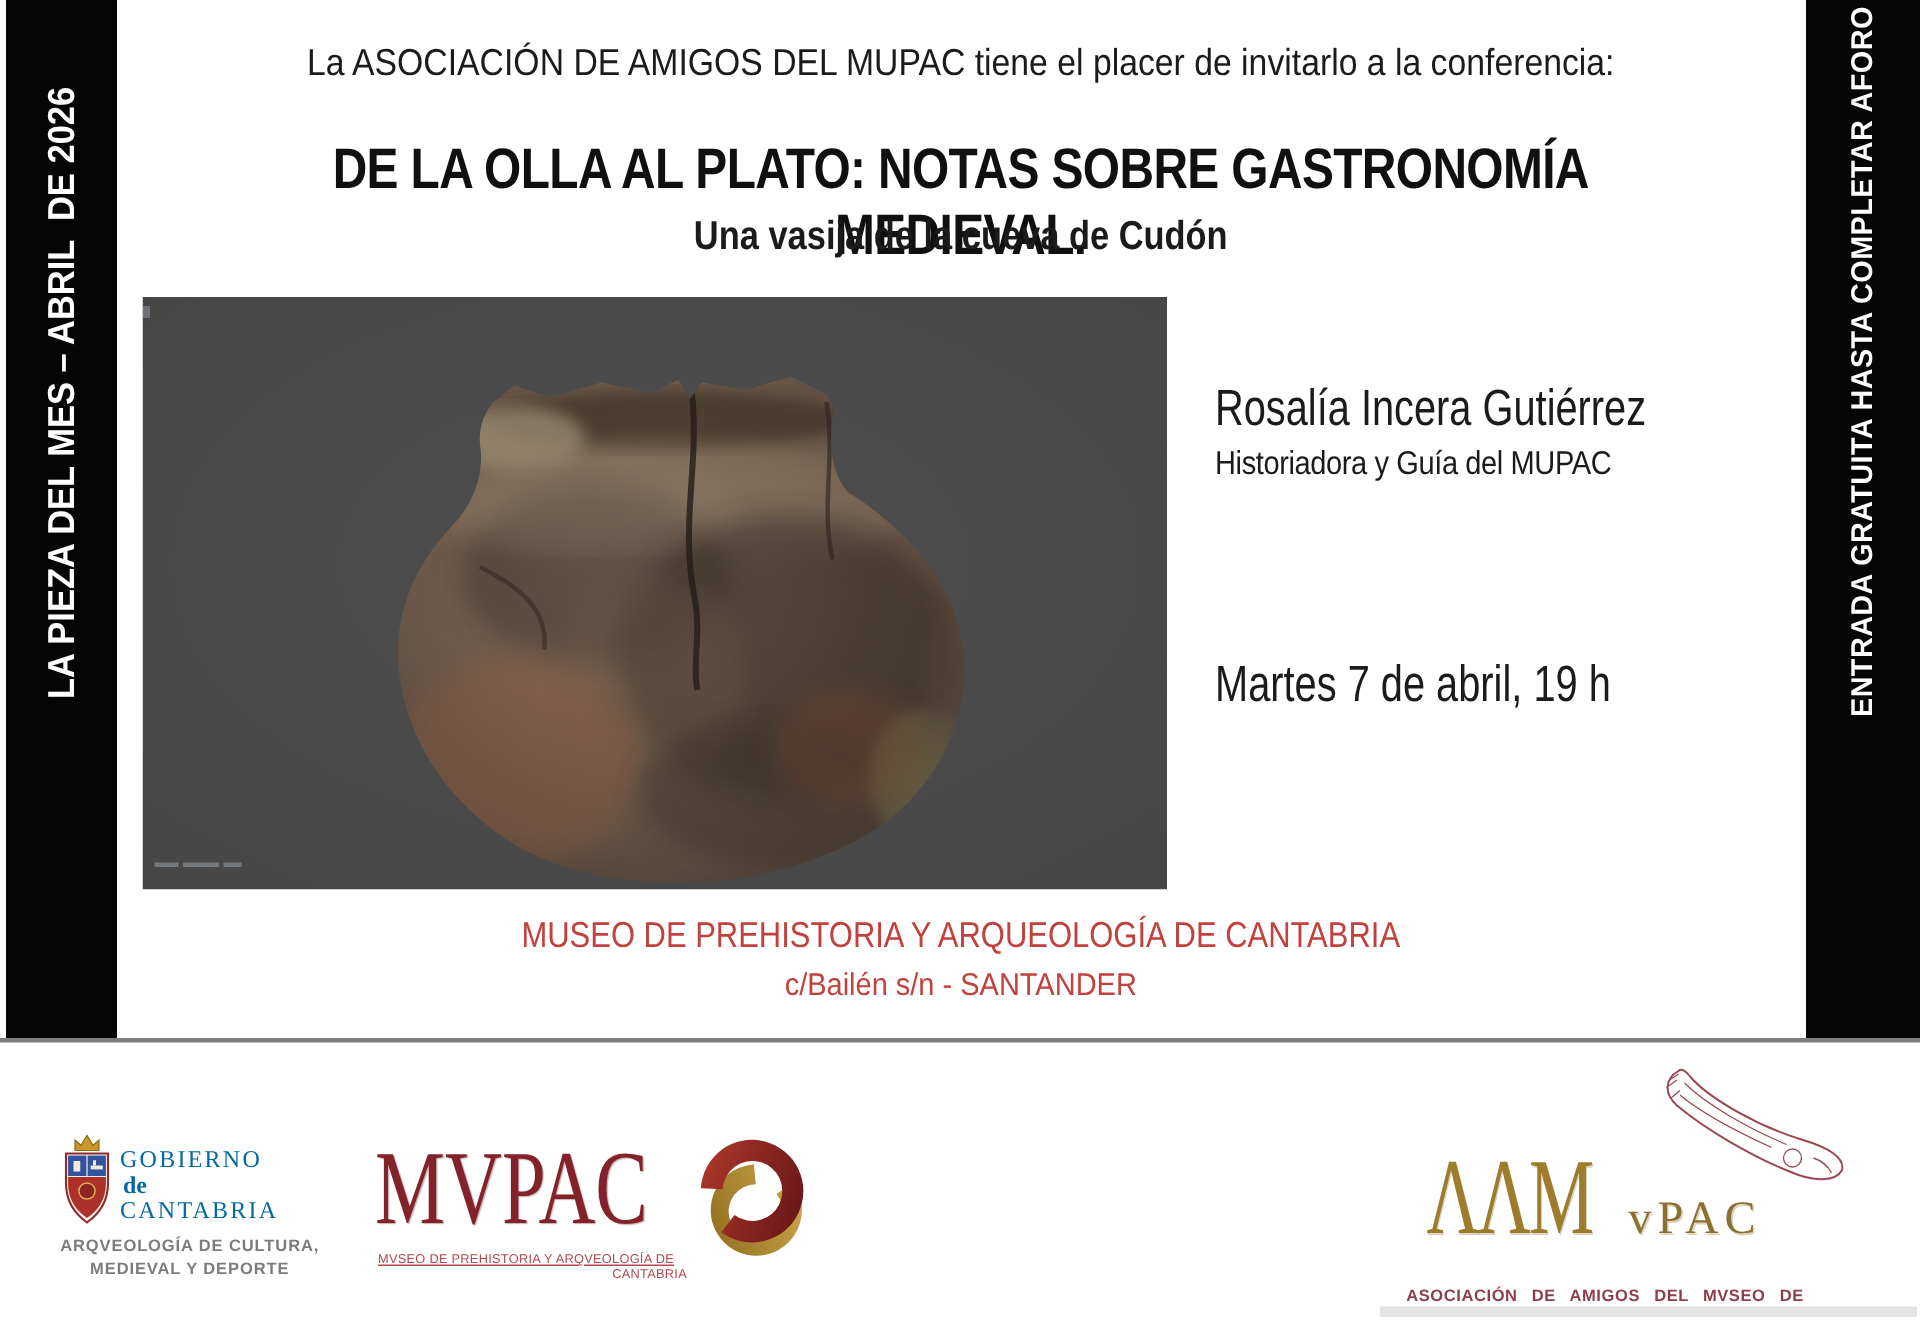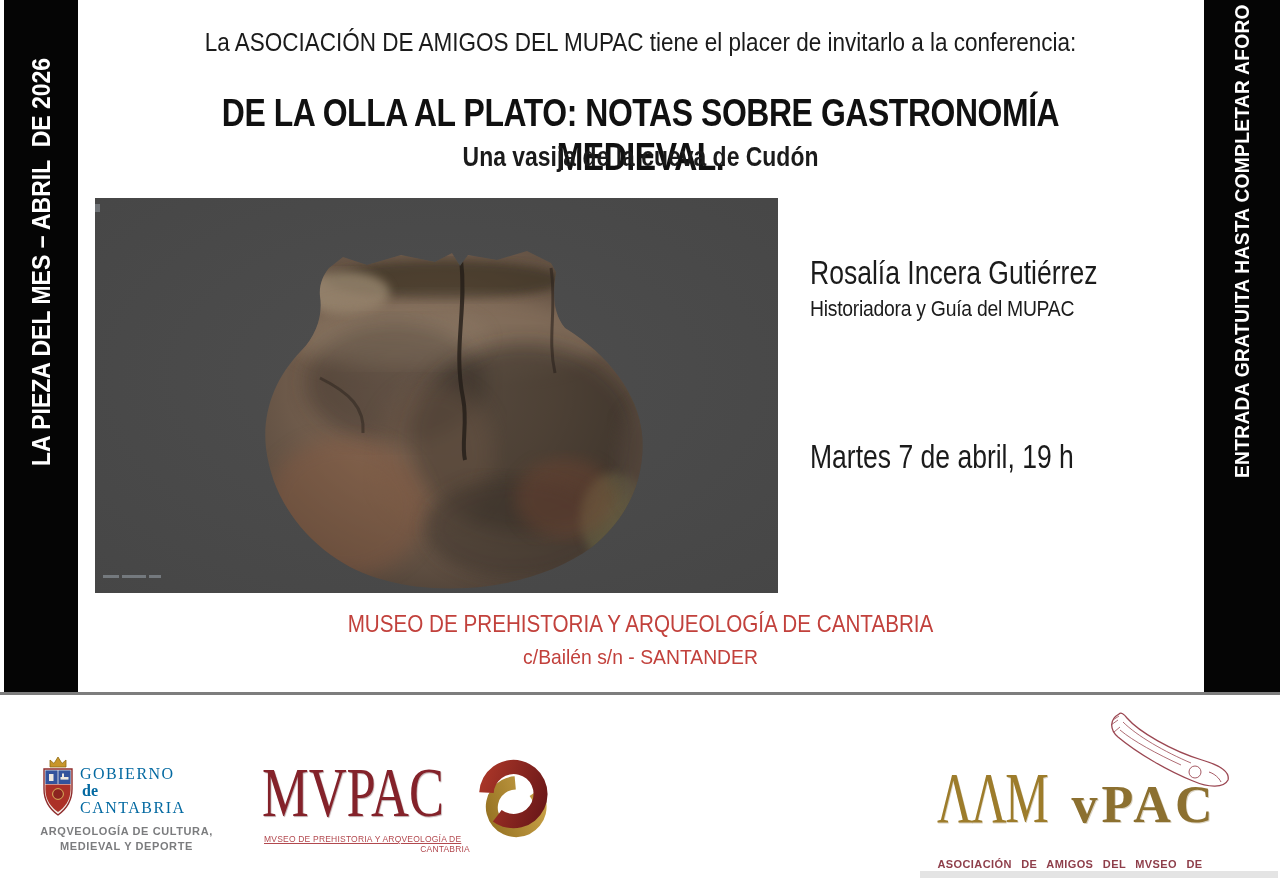--- a/index.html
+++ b/index.html
@@ -34,37 +34,37 @@
   
   #artifact-photo{left:95px;top:198px;width:683px;height:395px;}
   
   #gobierno-logo{left:30px;top:750px;width:190px;height:100px;}
   #gobierno-text{left:50px;top:16px;font-family:"Liberation Serif",serif;color:#0369a1;line-height:1;}
   #gobierno-l1,#gobierno-l3{font-size:16px;letter-spacing:1.5px;}
   #gobierno-l2{font-size:16px;margin:1px 0 1px 2px;font-weight:bold;}
   #gobierno-dept{left:-6px;top:74px;width:205px;text-align:center;font-size:11px;font-weight:700;
         color:#7b7c7e;letter-spacing:.6px;line-height:1.35;}
   
-  #mvpac-logo{left:250px;top:755px;width:300px;height:100px;margin-left:12px;}
+  #mvpac-logo{left:250px;top:755px;width:300px;height:100px;}
   #mvpac-wordmark{left:0;top:0;font-family:"Liberation Serif",serif;font-size:70px;line-height:76px;
         color:#84222a;transform:scaleX(0.75);transform-origin:left top;
         text-shadow:1px 1px 1px rgba(70,12,16,.35);}
   .mvpac-caption{color:#b2484e;font-size:8.5px;letter-spacing:.2px;line-height:1.2;width:206px;left:2px;}
   #mvpac-caption1{top:79px;text-decoration:underline;}
   #mvpac-caption2{top:89px;text-align:right;}
   #mvpac-spiral-icon{left:206px;top:2px;}
   
   #aamvpac-logo{left:935px;top:710px;width:295px;height:148px;}
   #engraved-bone-icon{left:138px;top:0px;}
-  #aamvpac-wordmark{left:2px;top:52px;display:flex;align-items:baseline;
+  #aamvpac-wordmark{left:16px;top:52px;display:flex;align-items:baseline;
         font-family:"Liberation Serif",serif;line-height:1;text-align:right;}
   #aamvpac-a1{font-size:72px;color:#9d7c2b;transform:scaleX(0.68);transform-origin:left bottom;
         letter-spacing:-2px;text-shadow:1px 1px 0 rgba(110,85,20,.25);margin-right:-28px;}
-  #aamvpac-a2{font-size:52px;color:#8c7030;letter-spacing:4px;
-        text-shadow:1px 1px 0 rgba(110,85,20,.25);font-weight:bold;}
+  #aamvpac-a2{font-size:31px;color:#8c7030;letter-spacing:4px;
+        text-shadow:1px 1px 0 rgba(110,85,20,.25);}
   .aam-caption{width:270px;left:0;text-align:center;color:#8e3e4a;font-size:11px;
         font-weight:700;letter-spacing:.4px;line-height:1.2;margin-top:32px;}
   #aamvpac-caption1{top:116px;word-spacing:6px;}
   #aamvpac-caption2{top:129px;word-spacing:1.5px;}
   #scan-artifact{left:920px;top:871px;width:358px;height:7px;background:#e4e4e4;}
 </style>
 </head>
 <body>
 
 <div id="page">

